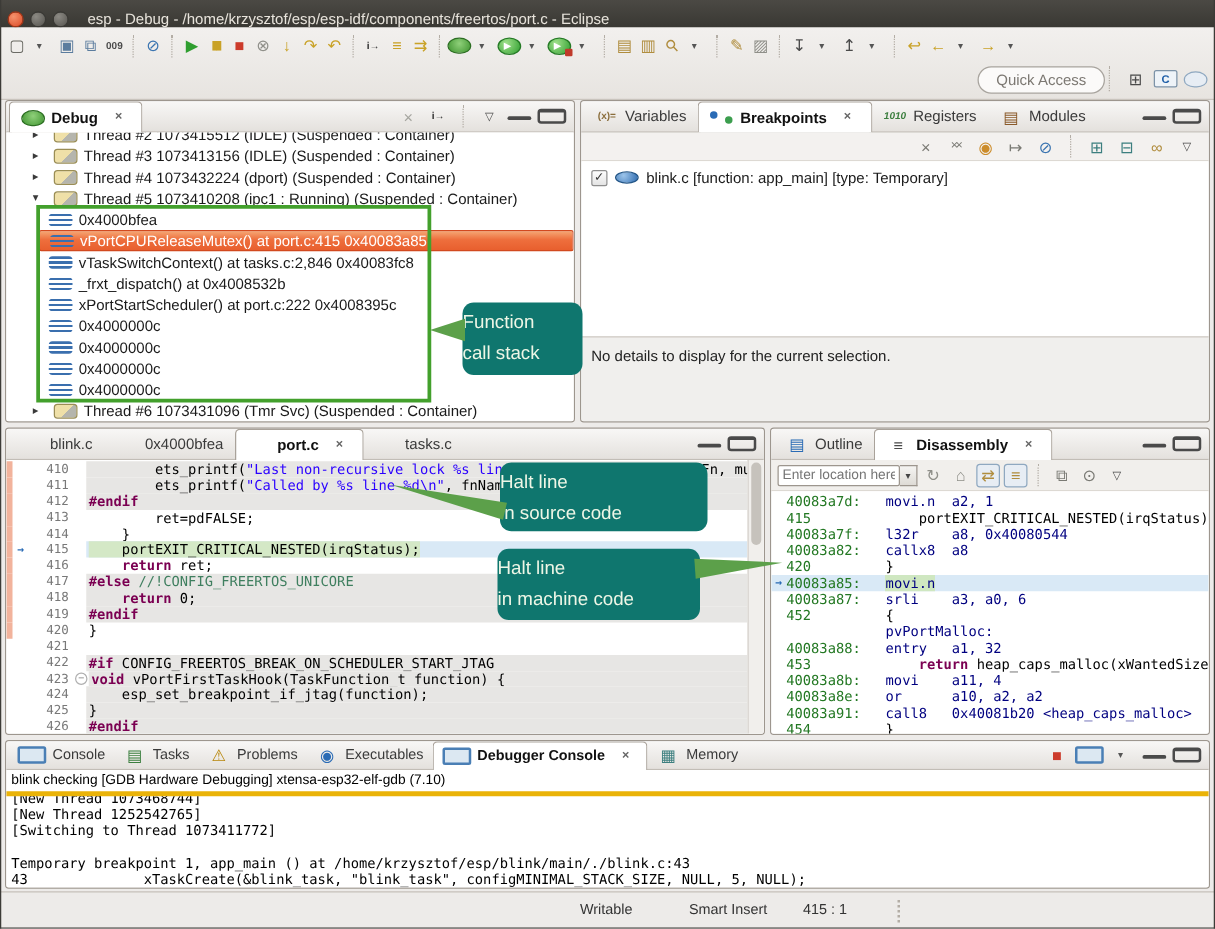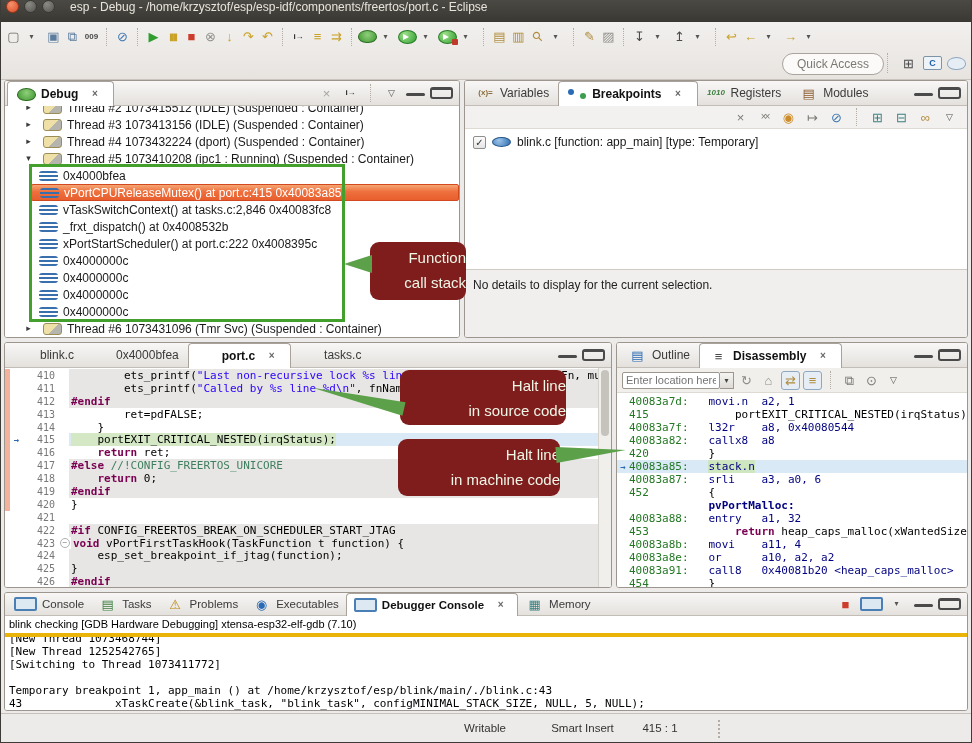--- a/index.html
+++ b/index.html
@@ -1,20 +1,20 @@
 <!DOCTYPE html>
 <html><head>
 <meta charset="utf-8">
 <style>
   html,body{margin:0;padding:0}
   body{width:972px;height:743px;position:relative;background:#edebe9;overflow:hidden;
        font-family:"Liberation Sans",sans-serif;-webkit-font-smoothing:antialiased}
   
   #titlebar{position:absolute;left:0;top:0;width:972px;height:22px;
-    background:linear-gradient(#4b4944,#393833);display:flex;align-items:flex-start;padding-left:6px;box-sizing:border-box}
+    background:linear-gradient(#4b4944,#393833);display:flex;align-items:flex-end;padding-left:6px;box-sizing:border-box}
   .wbtn{width:13px;height:13px;border-radius:50%;display:inline-block;margin-right:5px}
   .wbtn.close{background:radial-gradient(circle at 35% 30%,#f5926d,#dc4b27);border:1px solid #a33517;box-sizing:border-box}
   .wbtn.minz,.wbtn.maxz{background:radial-gradient(circle at 35% 30%,#8c8a84,#55534e);border:1px solid #3a3935;box-sizing:border-box}
   #title-text{color:#e8e4dc;font-size:12px;margin-left:10px;white-space:nowrap}
   #winborder{position:absolute;inset:0;border:1px solid #3c3b37;border-top:0;pointer-events:none;z-index:90}
   
   #toolbar{position:absolute;left:0;top:22px;width:972px;height:58px;background:linear-gradient(#f2f0ee,#e7e4e0);border-bottom:1px solid #c9c4bd;box-sizing:border-box}
   #toolbar-row1{display:flex;align-items:center;height:29px;padding:0 4px}
   .tbi{display:inline-flex;align-items:center;justify-content:center;min-width:19px;height:19px;
        font-size:13px;line-height:1;color:#555;cursor:default;border-radius:3px;box-sizing:border-box}
@@ -91,21 +91,21 @@
   .emark{width:13px;flex:0 0 13px;font-size:9px;color:#2a6bb5;text-align:center;font-weight:bold}
   .enum{width:32px;flex:0 0 32px;text-align:right;padding-right:4px;color:#787878;font-size:10px;
         font-family:"DejaVu Sans Mono",monospace}
   .efold{width:10px;flex:0 0 10px;font-size:8px;color:#8a8a8a;line-height:8px;text-align:center}
   .efold.on{border:1px solid #b0b0b0;border-radius:50%;width:8px;flex-basis:8px;height:8px;margin:0 1px}
   .ecode{flex:1;align-self:stretch;display:flex;align-items:center;padding-left:2px}
   .eline.inactive .ecode{background:#e7e6e4}
   .eline.halt .ecode{background:#d9e9f6}
   .halt-green{background:#d4e8c6;display:inline-block}
   .c-p{color:#000}.c-k{color:#7b0052;font-weight:bold}.c-s{color:#2a00ff}.c-c{color:#3f7f5f}
-  .c-g{color:#237823}.c-i{color:#000080}.c-lbl{color:#000080;font-weight:bold}
+  .c-g{color:#237823}.c-i{color:#000080}.c-lbl{color:#000080;font-weight:normal}
   .c-hlg{background:#cfe7c1;color:#000080}
   .ed-scroll{width:12px;flex:0 0 12px;background:#f1efec;border-left:1px solid #d5d1cb;position:relative}
   .ed-thumb{position:absolute;top:2px;left:2px;width:8px;height:66px;background:#c6c2bc;border-radius:4px}
   
   #disasm-toolbar{height:24px;flex:0 0 24px;background:#f1efec;border-bottom:1px solid #ddd9d3;
                   display:flex;align-items:center;padding:0 5px;gap:3px}
   #disasm-combo{width:98px;height:17px;font-size:11px;border:1px solid #9d968e;border-radius:2px;
                 padding:0 3px;color:#333;background:#fff;font-family:"Liberation Sans",sans-serif;box-sizing:border-box}
   .combo-dd{width:14px;height:17px;border:1px solid #9d968e;border-left:0;box-sizing:border-box;
             background:linear-gradient(#f5f4f2,#dedbd6);font-size:8px;color:#444;
@@ -119,21 +119,21 @@
   #console-label{height:15px;font-size:11px;padding:2px 4px 0;color:#000;background:#fff}
   #console-text{flex:1;border-top:4px solid #eab308;background:#fff;padding:2px 4px 0;overflow:hidden}
   .cline{font-family:"DejaVu Sans Mono",monospace;font-size:11px;line-height:13px;white-space:pre;color:#000}
   .cline.clip{margin-top:-7px}
   
   #statusbar{position:absolute;left:0;top:713px;width:972px;height:30px;background:#edebe9;
              border-top:1px solid #c6c1ba;box-sizing:border-box;font-size:11.5px;color:#333}
   .sb-i{position:absolute;top:8px;text-align:center}
   #sb-handle{position:absolute;left:718px;top:6px;height:18px;border-left:2px dotted #b3ada5}
   
-  .callout{position:absolute;background:#7f1d1d;border-radius:9px;color:#eef6e6;text-align:right;
+  .callout{position:absolute;background:#0f766e;border-radius:9px;color:#eef6e6;text-align:left;
            font-size:15px;line-height:25px;z-index:60;padding-top:3px;box-sizing:border-box}
   .tail{position:absolute;width:0;height:0}
   #co-stack{left:370px;top:242px;width:96px;height:58px}
   #co-stack .tail{left:-26px;top:13px;border-top:9px solid transparent;border-bottom:9px solid transparent;border-right:28px solid #5ca04a}
   #co-src{left:400px;top:370px;width:166px;height:55px}
   #co-src .tail{left:-90px;top:32px;border-top:7px solid transparent;border-bottom:7px solid transparent;
                 border-right:94px solid #5ca04a;transform-origin:right center;transform:rotate(13deg)}
   #co-mach{left:398px;top:439px;width:162px;height:57px}
   #co-mach .tail{right:-66px;top:8px;border-top:8px solid transparent;border-bottom:8px solid transparent;
                  border-left:70px solid #5ca04a;transform-origin:left center;transform:rotate(-4deg)}
@@ -430,21 +430,21 @@
         <span class="tbi" style="color: rgb(122, 122, 116);">⊙</span>
         <span class="tbi" style="color: rgb(74, 74, 74); font-size: 9px;">▽</span>
       </span>
   </div>
   <div id="disasm-lines">
       <div class="dline"><span class="dmark"></span><span class="c-g">40083a7d:</span><span class="c-i">   movi.n  a2, 1</span></div>
       <div class="dline"><span class="dmark"></span><span class="c-g">415</span><span class="c-p">             portEXIT_CRITICAL_NESTED(irqStatus)</span></div>
       <div class="dline"><span class="dmark"></span><span class="c-g">40083a7f:</span><span class="c-i">   l32r    a8, 0x40080544</span></div>
       <div class="dline"><span class="dmark"></span><span class="c-g">40083a82:</span><span class="c-i">   callx8  a8</span></div>
       <div class="dline"><span class="dmark"></span><span class="c-g">420</span><span class="c-p">         }</span></div>
-      <div class="dline hl"><span class="dmark">→</span><span class="c-g">40083a85:</span><span class="c-p">   </span><span class="c-hlg">stack.n</span></div>
+      <div class="dline hl"><span class="dmark">→</span><span class="c-g">40083a85:</span><span class="c-p">   </span><span class="c-hlg">movi.n</span></div>
       <div class="dline"><span class="dmark"></span><span class="c-g">40083a87:</span><span class="c-i">   srli    a3, a0, 6</span></div>
       <div class="dline"><span class="dmark"></span><span class="c-g">452</span><span class="c-p">         {</span></div>
       <div class="dline"><span class="dmark"></span><span class="c-p">            </span><span class="c-lbl">pvPortMalloc:</span></div>
       <div class="dline"><span class="dmark"></span><span class="c-g">40083a88:</span><span class="c-i">   entry   a1, 32</span></div>
       <div class="dline"><span class="dmark"></span><span class="c-g">453</span><span class="c-p">             </span><span class="c-k">return</span><span class="c-p"> heap_caps_malloc(xWantedSize</span></div>
       <div class="dline"><span class="dmark"></span><span class="c-g">40083a8b:</span><span class="c-i">   movi    a11, 4</span></div>
       <div class="dline"><span class="dmark"></span><span class="c-g">40083a8e:</span><span class="c-i">   or      a10, a2, a2</span></div>
       <div class="dline"><span class="dmark"></span><span class="c-g">40083a91:</span><span class="c-i">   call8   0x40081b20 &lt;heap_caps_malloc&gt;</span></div>
       <div class="dline"><span class="dmark"></span><span class="c-g">454</span><span class="c-p">         }</span></div>
     </div>

